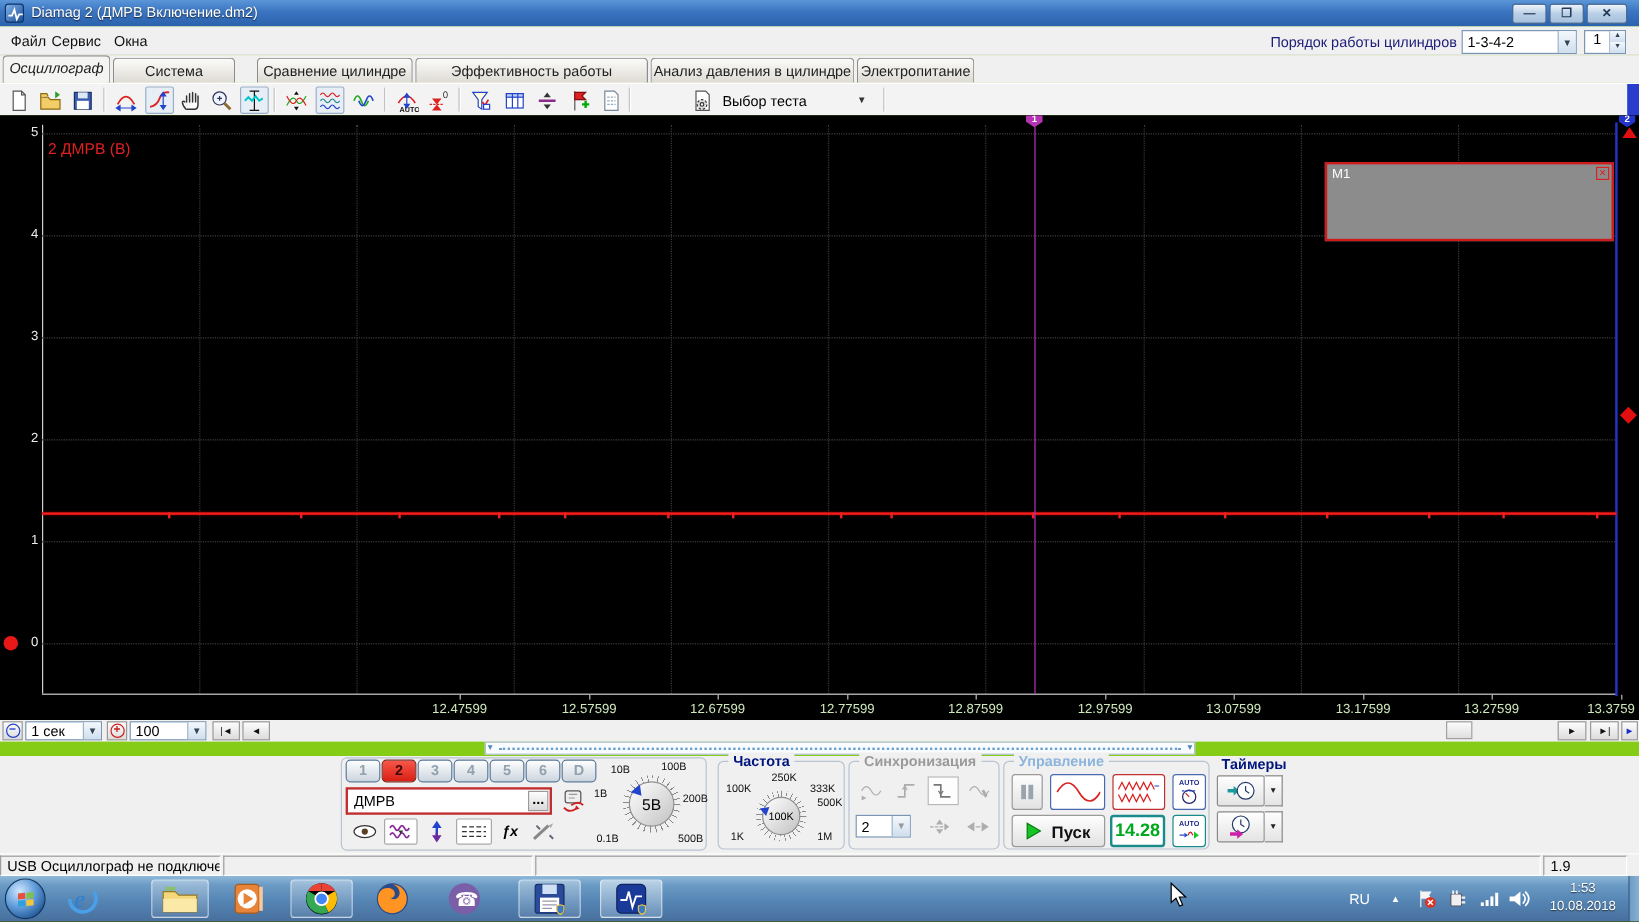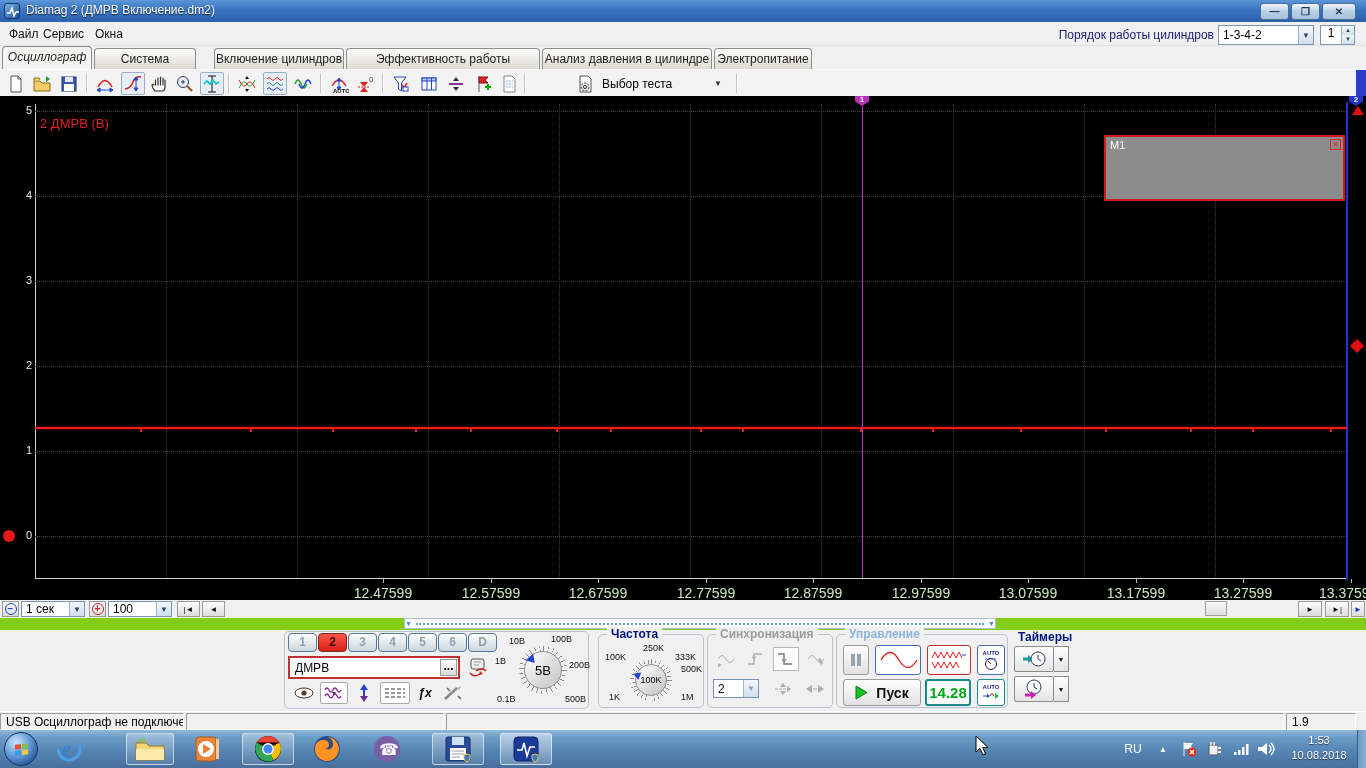--- a/index.html
+++ b/index.html
@@ -50,21 +50,21 @@
 
   
   .scope{position:absolute;left:0;top:96px;width:1366px;height:504px;background:#000;overflow:hidden;
      font-family:"Liberation Sans",sans-serif;}
   .hgrid{position:absolute;left:35px;width:1311px;height:1px;border-top:1px dotted #3e3e3e;}
   .vgrid{position:absolute;top:8px;height:474px;width:1px;border-left:1px dotted #3a3a3a;}
   .yaxis{position:absolute;left:35px;top:8px;width:1px;height:474px;background:#cfcfcf;}
   .xaxis{position:absolute;left:35px;top:482px;width:1312px;height:1px;background:#cfcfcf;}
   .xtickmark{position:absolute;top:483px;width:1px;height:4px;background:#bdbdbd;}
   .ylab{position:absolute;left:14px;width:18px;text-align:right;color:#ececec;font-size:11px;}
-  .xt{position:absolute;top:489px;width:64px;text-align:center;color:#cfe8bc;font-size:14px;}
+  .xt{position:absolute;top:489px;width:64px;text-align:center;color:#cfe8bc;font-size:11px;}
   .chlabel{position:absolute;left:40px;top:20px;color:#e02020;font-size:13px;}
   .trace{position:absolute;left:35px;top:331px;width:1312px;height:2px;background:#f51c1c;box-shadow:0 0 2px #a00;}
   .notch{position:absolute;top:331px;width:2px;height:5px;background:#e22;}
   .cursorline{position:absolute;left:862px;top:8px;width:1px;height:474px;background:#b633b6;}
   .flag{position:absolute;top:0;width:14px;height:10px;color:#fff;font-size:8px;font-weight:bold;text-align:center;line-height:8px;
      clip-path:polygon(0 0,100% 0,100% 55%,50% 100%,0 55%);}
   .m1{position:absolute;left:1104px;top:39px;width:241px;height:66px;background:#8c8c8c;border:2px solid #cc1c1c;}
   .m1 .mname{position:absolute;left:4px;top:2px;color:#fff;font-size:11px;}
   .m1 .mval{position:absolute;right:8px;top:6px;color:#fff;font-size:44px;font-weight:bold;letter-spacing:1px;text-shadow:1px 1px 2px #555;}
   .m1 .mclose{position:absolute;right:2px;top:2px;width:11px;height:11px;border:1px solid #d22;color:#d22;font-size:8px;line-height:9px;text-align:center;}
@@ -170,21 +170,21 @@
       <span class="sarrs">
           <span>▲</span>
           <span>▼</span>
         </span>
     </div>
   </div>
 
   <div class="tabbar">
     <span class="tab active" style="left:2px;width:90px;font-style:italic;">Осциллограф</span>
     <span class="tab" style="left:94px;width:102px;">Система зажигания</span>
-    <span class="tab" style="left:214px;width:130px;">Включение цилиндров</span>
+    <span class="tab" style="left:214px;width:130px;">Сравнение цилиндре</span>
     <span class="tab" style="left:346px;width:194px;">Эффективность работы цилиндров</span>
     <span class="tab" style="left:542px;width:170px;">Анализ давления в цилиндре</span>
     <span class="tab" style="left:714px;width:98px;">Электропитание</span>
   </div>
 
   <div class="toolbar">
     <span class="tbtn" style="left:4px;">
       <svg width="20" height="20">
           <path d="M5 2h7l3 3v13H5z" fill="#fff" stroke="#555"></path>
           <path d="M12 2v3h3" fill="none" stroke="#555"></path>

